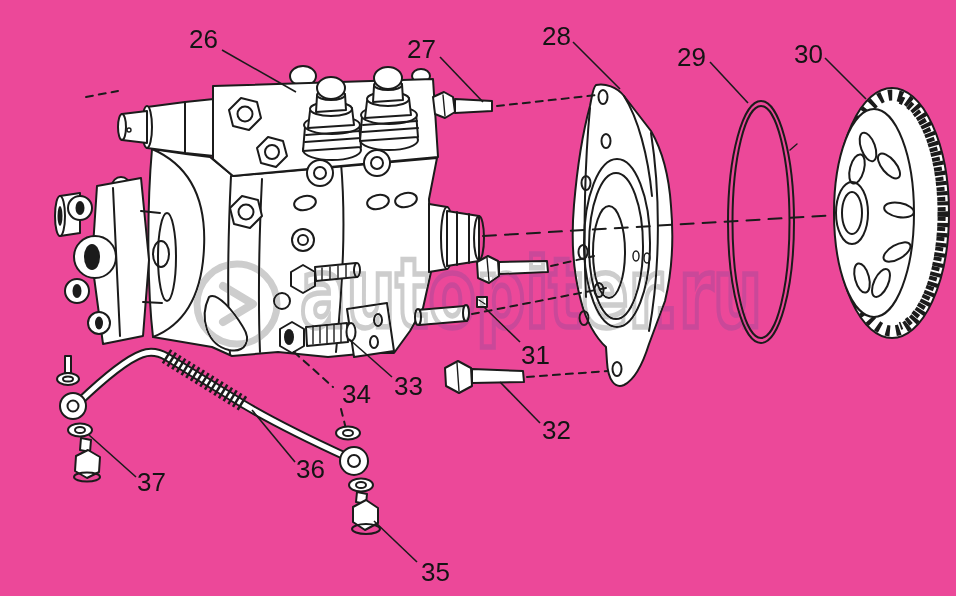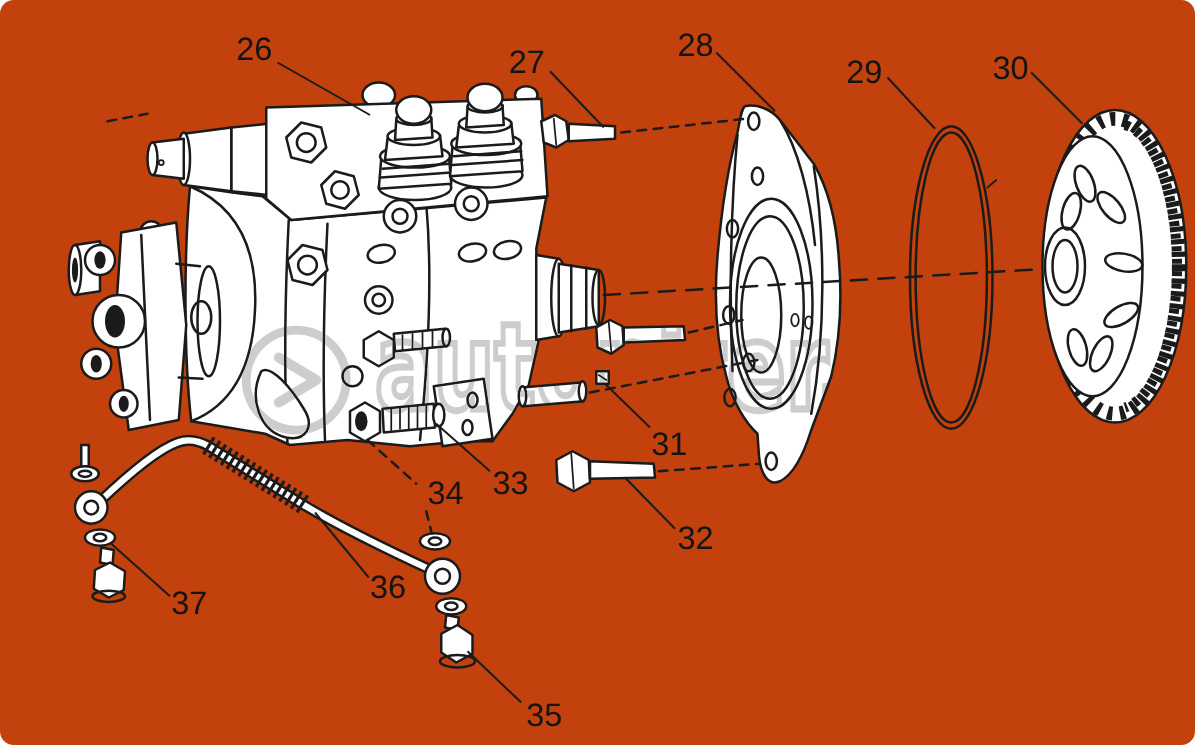--- a/index.html
+++ b/index.html
@@ -1,16 +1,16 @@
 <!DOCTYPE html>
 <html><head>
 <meta charset="utf-8">
 <style>
   html,body{margin:0;padding:0;background:#ffffff;}
-  .stage{position:relative;width:956px;height:596px;background:#c2410c;overflow:hidden;border-radius:11px;}
+  .stage{position:relative;width:956px;height:596px;background:#ec4899;overflow:hidden;}
   svg{position:absolute;left:0;top:0;}
   .ln{fill:none;stroke:#1b1b1b;stroke-width:2;stroke-linecap:round;stroke-linejoin:round;}
   .thin{stroke-width:1.4;}
   .fw{fill:#ffffff;stroke:#1b1b1b;stroke-width:2;stroke-linejoin:round;}
   .dk{fill:#1b1b1b;stroke:none;}
   .dash{stroke-dasharray:13 9;}
   .dash2{stroke-dasharray:7 6;}
   .lead{fill:none;stroke:#1b1b1b;stroke-width:1.6;}
   .co{font-family:"Liberation Sans",sans-serif;font-size:26px;fill:#141414;}
   .wm{mix-blend-mode:darken;opacity:.85;}

